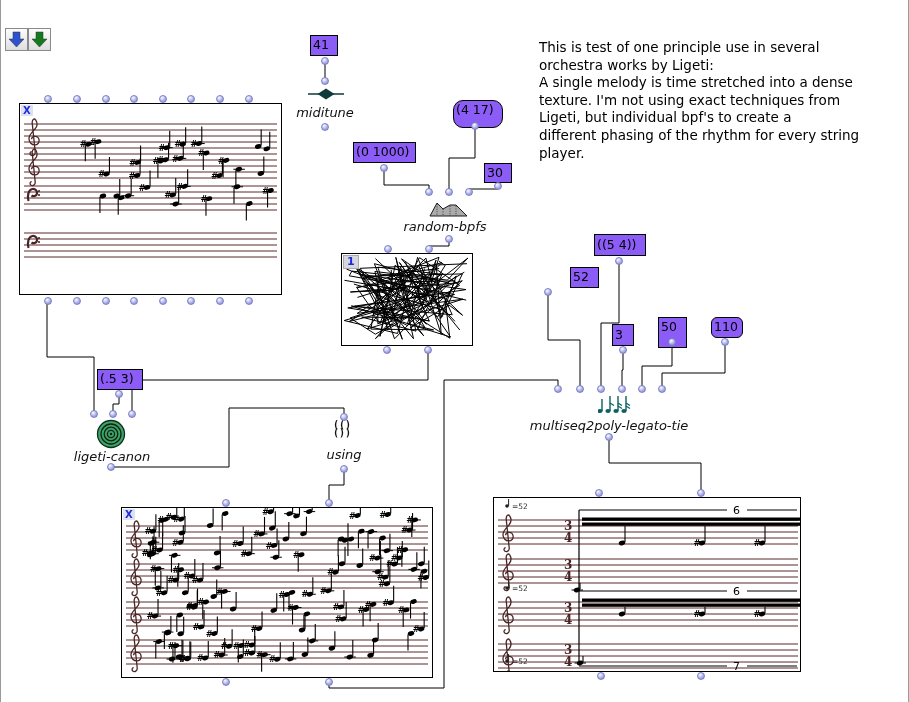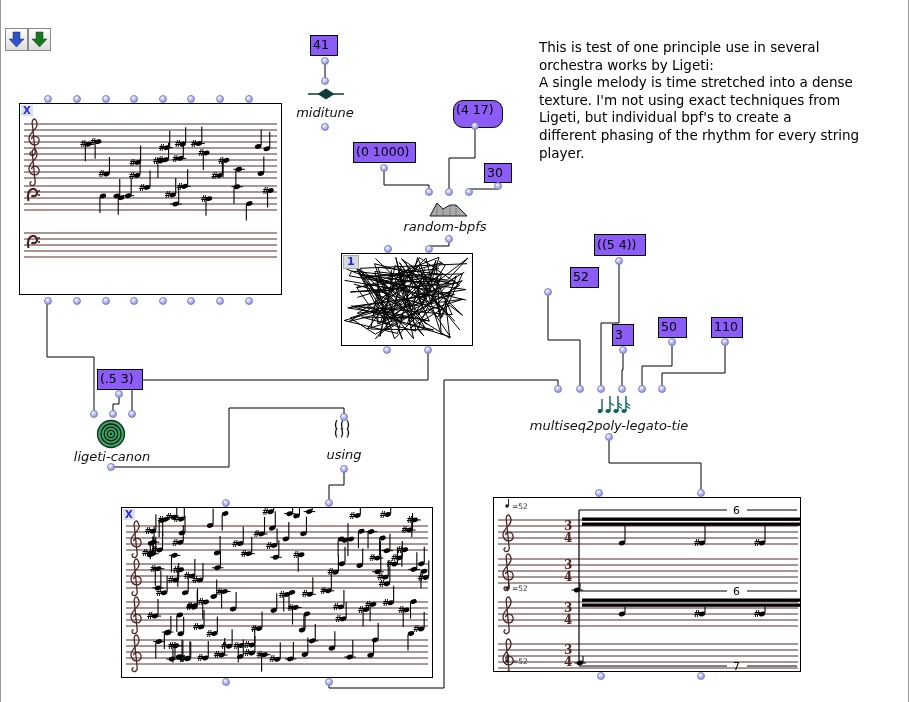--- a/index.html
+++ b/index.html
@@ -59,22 +59,22 @@
       <div>player.</div>
     </div>
     <div class="vbox" style="left: 309px; top: 35px; width: 28px; height: 21px; line-height: 18px;">41</div>
     <div class="vbox" style="left: 452px; top: 100px; width: 50px; height: 28px; line-height: 18px; border-radius: 10px;">(4 17)</div>
     <div class="vbox" style="left: 352px; top: 142px; width: 63px; height: 21px; line-height: 18px;">(0 1000)</div>
     <div class="vbox" style="left: 483px; top: 163px; width: 28px; height: 20px; line-height: 17px;">30</div>
     <div class="vbox" style="left: 96px; top: 369px; width: 46px; height: 21px; line-height: 18px;">(.5 3)</div>
     <div class="vbox" style="left: 533px; top: 267px; width: 29px; height: 21px; line-height: 18px; margin-left: 36px;">52</div>
     <div class="vbox" style="left: 593px; top: 234px; width: 52px; height: 22px; line-height: 19px;">((5 4))</div>
     <div class="vbox" style="left: 611px; top: 324px; width: 22px; height: 22px; line-height: 19px;">3</div>
-    <div class="vbox" style="left: 657px; top: 317px; width: 29px; height: 21px; line-height: 18px;">50</div>
-    <div class="vbox" style="left: 710px; top: 317px; width: 32px; height: 21px; line-height: 18px;">110</div>
+    <div class="vbox" style="left: 657px; top: 317px; width: 29px; height: 31px; line-height: 18px;">50</div>
+    <div class="vbox" style="left: 710px; top: 317px; width: 32px; height: 21px; line-height: 18px; border-radius: 6px;">110</div>
     <div class="iconwrap" style="left: 306px; top: 88px;"><svg width="38" height="12">
         <line x1="1" y1="6" x2="37" y2="6" stroke="#0e3a3a" stroke-width="1.5"></line>
         <polygon points="19,0.5 27.5,6 19,11.5 10.5,6" fill="#0e3a3a"></polygon>
       </svg></div>
     <div class="objlabel" style="left: 324px; top: 105px;">miditune</div>
     <div class="iconwrap" style="left: 428px; top: 200px;"><svg width="40" height="17">
         <polygon points="1,16 8,3 14,9 21,5 27,5 32,10 38,16" fill="#ababab" stroke="#1a1a1a" stroke-width="1"></polygon>
         <line x1="8" y1="4" x2="8" y2="16" stroke="#222" stroke-width="0.8" stroke-dasharray="1,1.4"></line>
         <line x1="14" y1="9" x2="14" y2="16" stroke="#222" stroke-width="0.8" stroke-dasharray="1,1.4"></line>
         <line x1="21" y1="6" x2="21" y2="16" stroke="#222" stroke-width="0.8" stroke-dasharray="1,1.4"></line>

